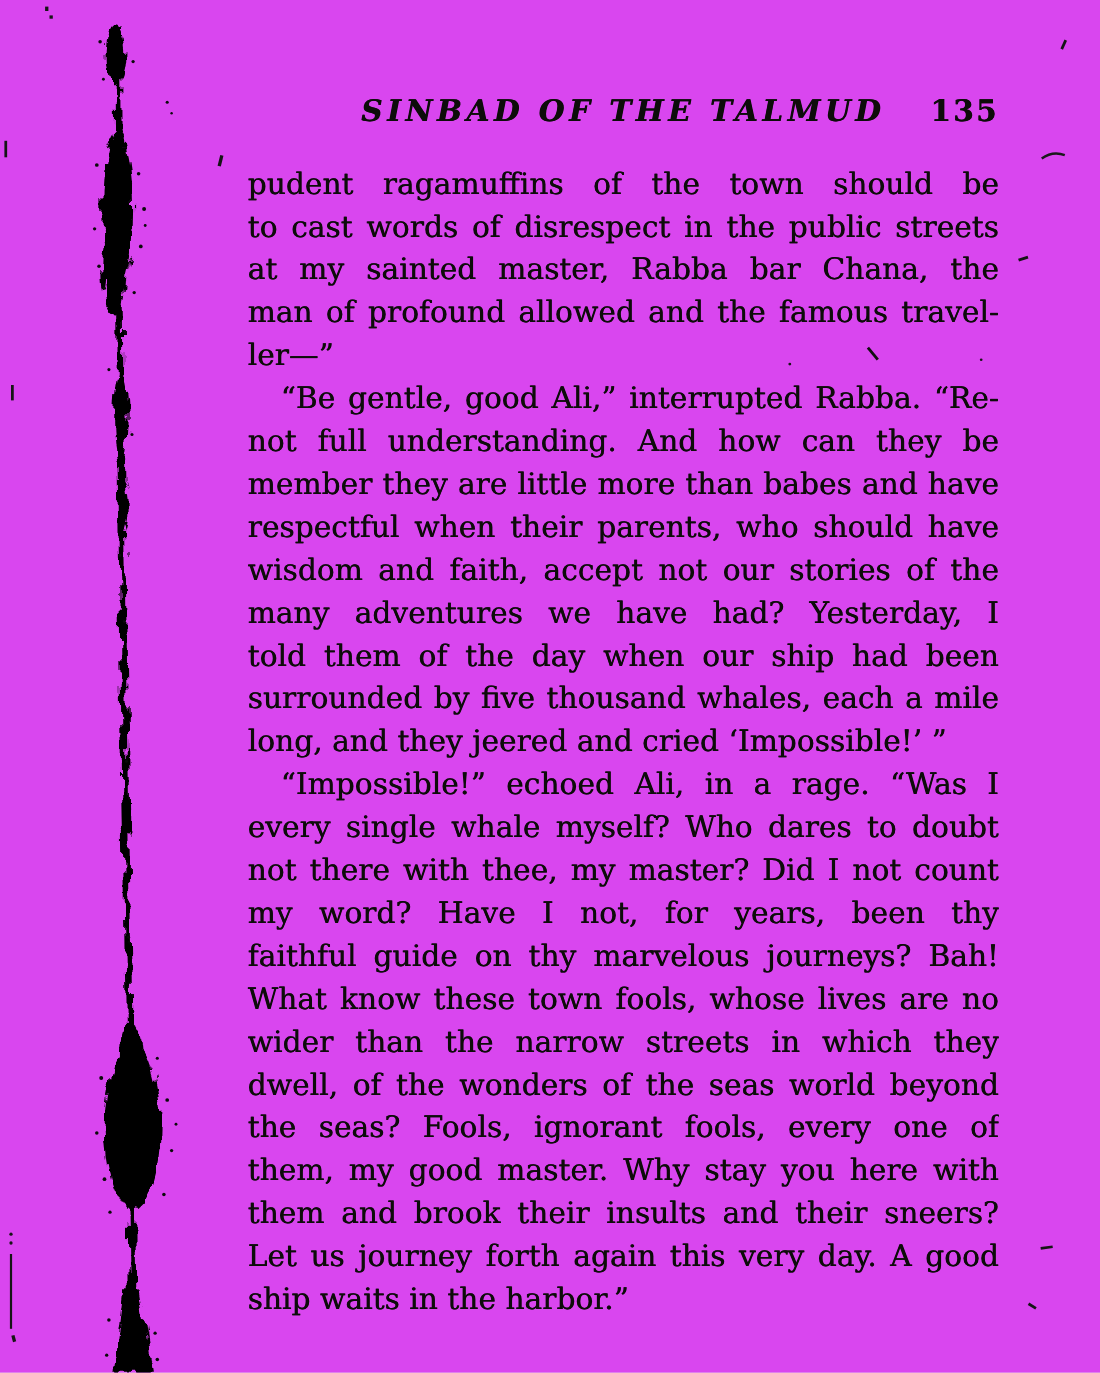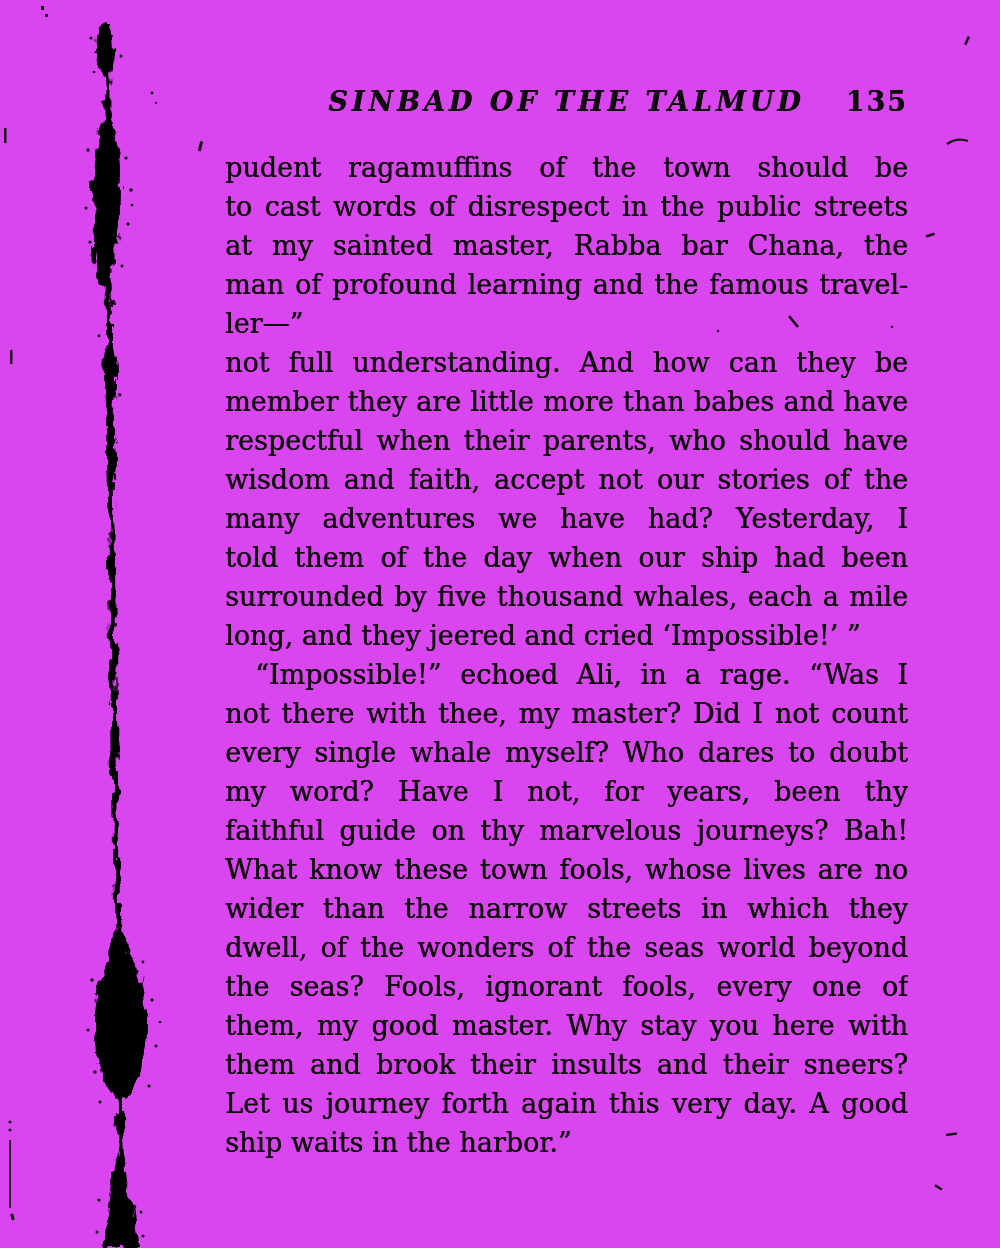--- a/index.html
+++ b/index.html
@@ -122,35 +122,36 @@
 
   <div class="running-head">
     <span class="running-title">SINBAD OF THE TALMUD</span>
     <span class="running-pagenum">135</span>
   </div>
 
   <div class="textblock">
     <div class="line">pudent ragamuffins of the town should be allowed</div>
     <div class="line">to cast words of disrespect in the public streets</div>
     <div class="line">at my sainted master, Rabba bar Chana, the</div>
-    <div class="line">man of profound learning and the famous travel-</div>
+    <div class="line">man of profound allowed and the famous travel-</div>
     <div class="line para-end">ler—”</div>
 
+    <div class="line indent">“Be gentle, good Ali,” interrupted Rabba. “Re-</div>
     <div class="line">not full understanding. And how can they be</div>
     <div class="line">member they are little more than babes and have</div>
     <div class="line">respectful when their parents, who should have</div>
     <div class="line">wisdom and faith, accept not our stories of the</div>
     <div class="line">many adventures we have had? Yesterday, I</div>
     <div class="line">told them of the day when our ship had been</div>
     <div class="line">surrounded by five thousand whales, each a mile</div>
     <div class="line para-end">long, and they jeered and cried ‘Impossible!’ ”</div>
 
     <div class="line indent">“Impossible!” echoed Ali, in a rage. “Was I</div>
+    <div class="line">every single whale myself? Who dares to doubt</div>
     <div class="line">not there with thee, my master? Did I not count</div>
-    <div class="line">every single whale myself? Who dares to doubt</div>
     <div class="line">my word? Have I not, for years, been thy</div>
     <div class="line">faithful guide on thy marvelous journeys? Bah!</div>
     <div class="line">What know these town fools, whose lives are no</div>
     <div class="line">wider than the narrow streets in which they</div>
     <div class="line">dwell, of the wonders of the seas world beyond</div>
     <div class="line">the seas? Fools, ignorant fools, every one of</div>
     <div class="line">them, my good master. Why stay you here with</div>
     <div class="line">them and brook their insults and their sneers?</div>
     <div class="line">Let us journey forth again this very day. A good</div>
     <div class="line para-end">ship waits in the harbor.”</div>

